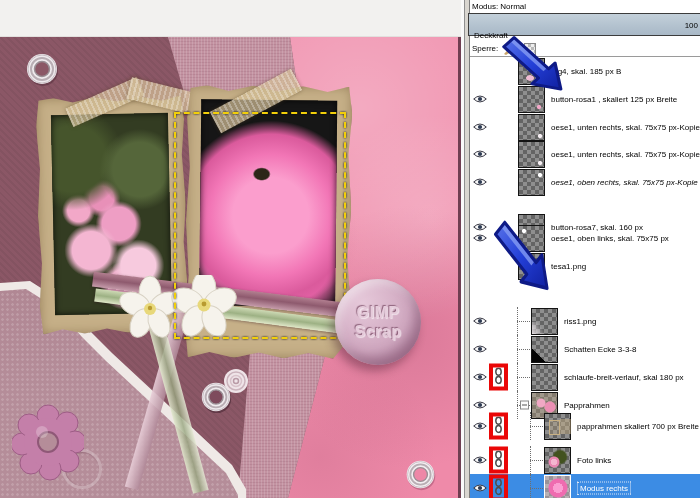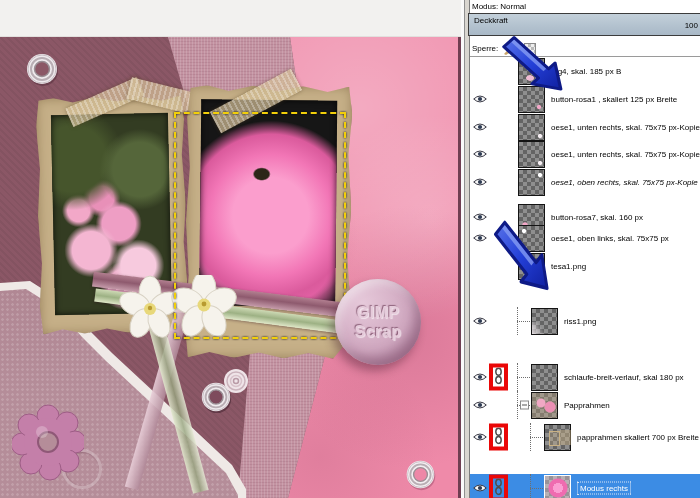--- a/index.html
+++ b/index.html
@@ -85,21 +85,21 @@
 
   
   .panel { position:absolute; left:461px; top:0; width:239px; height:498px; background:#fff; font-size:8px; color:#000; }
   .panel-border { position:absolute; left:0; top:0; width:9px; height:498px;
     background:linear-gradient(90deg,#fafafa 0 3px,#8f8f8f 3px 4px,#d9d6d0 4px 8px,#7c7c7c 8px 9px); }
   .panel-inner { position:absolute; left:9px; top:0; width:230px; height:498px; }
   .mode-row { position:absolute; left:2px; top:2px; height:11px; white-space:nowrap; }
   .mode-row span { margin-right:2px; }
   .opacity-slider { position:absolute; left:-2px; top:13px; width:236px; height:23px;
     background:linear-gradient(180deg,#c3d0da,#b2c1ce 60%,#a9b9c7); border:1px solid #3c3c3c; }
-  .opacity-slider .olabel { position:absolute; left:5px; top:2px;text-align:center; }
+  .opacity-slider .olabel { position:absolute; left:5px; top:17px;text-align:center; }
   .opacity-slider .ovalue { position:absolute; right:5px; top:7px; }
   .lock-row { position:absolute; left:2px; top:41px; height:15px; display:flex; align-items:center; gap:5px; }
   .lock-checker { width:12px; height:12px; border:1px solid #8a8a8a;
     background-image:linear-gradient(45deg,#b9b9b9 25%,transparent 25% 75%,#b9b9b9 75%),linear-gradient(45deg,#b9b9b9 25%,#ededed 25% 75%,#b9b9b9 75%);
     background-size:6px 6px; background-position:0 0,3px 3px; }
   .layer-list { position:absolute; left:0; top:56px; width:230px; height:442px; border-top:1px solid #9a9a9a; background:#fff; }
 
   .lrow { position:absolute; left:0; width:230px; height:28px; }
   .lrow.sel { background:#3c8ce4; color:#fff; }
   .eye-c { position:absolute; left:3px; top:50%; transform:translateY(-50%); width:15px; height:10px; }
@@ -303,21 +303,21 @@
             <span class="lname" style="left:81px">oese1, unten rechts, skal. 75x75 px-Kopie #1</span>
           </div>
           <div class="lrow" style="top: 111.2px; font-style: italic;">
             <span class="eye-c"><svg width="14" height="10" viewBox="0 0 14 10">
                 <path d="M.7 5 Q7 -.9 13.3 5 Q7 10.9 .7 5Z" fill="#fafafa" stroke="#3a3a46" stroke-width="1"></path>
                 <circle cx="7" cy="5" r="2.1" fill="#2e3b52"></circle>
               </svg></span>
             <span class="thumb t-dot-tr" style="left:48px"></span>
             <span class="lname" style="left:81px">oese1, oben rechts, skal. 75x75 px-Kopie</span>
           </div>
-          <div class="lrow" style="top: 146px;">
+          <div class="lrow" style="top: 156px;">
             <span class="eye-c"><svg width="14" height="10" viewBox="0 0 14 10">
                 <path d="M.7 5 Q7 -.9 13.3 5 Q7 10.9 .7 5Z" fill="#fafafa" stroke="#3a3a46" stroke-width="1"></path>
                 <circle cx="7" cy="5" r="2.1" fill="#2e3b52"></circle>
               </svg></span>
             <span class="thumb t-dot-rosa7" style="left:48px"></span>
             <span class="lname" style="left:81px">button-rosa7, skal. 160 px</span>
           </div>
           <div class="lrow" style="top: 166.8px; text-decoration: underline;">
             <span class="eye-c"><svg width="14" height="10" viewBox="0 0 14 10">
                 <path d="M.7 5 Q7 -.9 13.3 5 Q7 10.9 .7 5Z" fill="#fafafa" stroke="#3a3a46" stroke-width="1"></path>
@@ -333,20 +333,30 @@
           </div>
           <div class="lrow" style="top: 250.2px;">
             <span class="eye-c"><svg width="14" height="10" viewBox="0 0 14 10">
                 <path d="M.7 5 Q7 -.9 13.3 5 Q7 10.9 .7 5Z" fill="#fafafa" stroke="#3a3a46" stroke-width="1"></path>
                 <circle cx="7" cy="5" r="2.1" fill="#2e3b52"></circle>
               </svg></span>
             <span class="tree-v" style="left:47px"></span>
             <span class="tree-h" style="left:47px"></span>
             <span class="thumb t-riss" style="left:61px"></span>
             <span class="lname" style="left:94px">riss1.png</span>
+          </div>
+          <div class="lrow" style="top: 278px;">
+            <span class="eye-c"><svg width="14" height="10" viewBox="0 0 14 10">
+                <path d="M.7 5 Q7 -.9 13.3 5 Q7 10.9 .7 5Z" fill="#fafafa" stroke="#3a3a46" stroke-width="1"></path>
+                <circle cx="7" cy="5" r="2.1" fill="#2e3b52"></circle>
+              </svg></span>
+            <span class="tree-v" style="left:47px"></span>
+            <span class="tree-h" style="left:47px"></span>
+            <span class="thumb t-shadow" style="left:61px"></span>
+            <span class="lname" style="left:94px">Schatten Ecke 3-3-8</span>
           </div>
           <div class="lrow" style="top: 305.8px;">
             <span class="eye-c"><svg width="14" height="10" viewBox="0 0 14 10">
                 <path d="M.7 5 Q7 -.9 13.3 5 Q7 10.9 .7 5Z" fill="#fafafa" stroke="#3a3a46" stroke-width="1"></path>
                 <circle cx="7" cy="5" r="2.1" fill="#2e3b52"></circle>
               </svg></span>
             <span class="tree-v" style="left:47px"></span>
             <span class="tree-h" style="left:47px"></span>
             <span class="redbox">
               <span><svg width="9" height="17" viewBox="0 0 9 17">
@@ -361,36 +371,52 @@
             <span class="eye-c"><svg width="14" height="10" viewBox="0 0 14 10">
                 <path d="M.7 5 Q7 -.9 13.3 5 Q7 10.9 .7 5Z" fill="#fafafa" stroke="#3a3a46" stroke-width="1"></path>
                 <circle cx="7" cy="5" r="2.1" fill="#2e3b52"></circle>
               </svg></span>
             <span class="tree-v" style="left:47px"></span>
             <span class="tree-h" style="left:47px"></span>
             <span class="expander" style="left:50px"></span>
             <span class="thumb t-frames" style="left:61px"></span>
             <span class="lname" style="left:94px">Papprahmen</span>
           </div>
-          <div class="lrow" style="top: 366px;">
+          <div class="lrow" style="top: 355px;">
             <span class="eye-c"><svg width="14" height="10" viewBox="0 0 14 10">
                 <path d="M.7 5 Q7 -.9 13.3 5 Q7 10.9 .7 5Z" fill="#fafafa" stroke="#3a3a46" stroke-width="1"></path>
                 <circle cx="7" cy="5" r="2.1" fill="#2e3b52"></circle>
               </svg></span>
             <span class="tree-v" style="left:60px"></span>
             <span class="tree-h" style="left:60px"></span>
             <span class="redbox">
               <span><svg width="9" height="17" viewBox="0 0 9 17">
                   <ellipse cx="4.5" cy="4.2" rx="2.7" ry="3.5" fill="none" stroke="#4e4e4e" stroke-width="1.5"></ellipse>
                   <ellipse cx="4.5" cy="12.4" rx="2.7" ry="3.5" fill="none" stroke="#4e4e4e" stroke-width="1.5"></ellipse>
                 </svg></span>
             </span>
             <span class="thumb t-frameoutline" style="left:74px"></span>
             <span class="lname" style="left:107px">papprahmen skaliert 700 px Breite</span>
           </div>
+          <div class="lrow" style="top: 389.2px;">
+            <span class="eye-c"><svg width="14" height="10" viewBox="0 0 14 10">
+                <path d="M.7 5 Q7 -.9 13.3 5 Q7 10.9 .7 5Z" fill="#fafafa" stroke="#3a3a46" stroke-width="1"></path>
+                <circle cx="7" cy="5" r="2.1" fill="#2e3b52"></circle>
+              </svg></span>
+            <span class="tree-v" style="left:60px"></span>
+            <span class="tree-h" style="left:60px"></span>
+            <span class="redbox">
+              <span><svg width="9" height="17" viewBox="0 0 9 17">
+                  <ellipse cx="4.5" cy="4.2" rx="2.7" ry="3.5" fill="none" stroke="#4e4e4e" stroke-width="1.5"></ellipse>
+                  <ellipse cx="4.5" cy="12.4" rx="2.7" ry="3.5" fill="none" stroke="#4e4e4e" stroke-width="1.5"></ellipse>
+                </svg></span>
+            </span>
+            <span class="thumb t-fotolinks" style="left:74px"></span>
+            <span class="lname" style="left:107px">Foto links</span>
+          </div>
           <div class="lrow sel" style="top: 417px;">
             <span class="eye-c"><svg width="14" height="10" viewBox="0 0 14 10">
                 <path d="M.7 5 Q7 -.9 13.3 5 Q7 10.9 .7 5Z" fill="#fafafa" stroke="#3a3a46" stroke-width="1"></path>
                 <circle cx="7" cy="5" r="2.1" fill="#2e3b52"></circle>
               </svg></span>
             <span class="tree-v" style="left:60px"></span>
             <span class="tree-h" style="left:60px"></span>
             <span class="redbox">
               <span><svg width="9" height="17" viewBox="0 0 9 17">
                   <ellipse cx="4.5" cy="4.2" rx="2.7" ry="3.5" fill="none" stroke="#4e4e4e" stroke-width="1.5"></ellipse>

